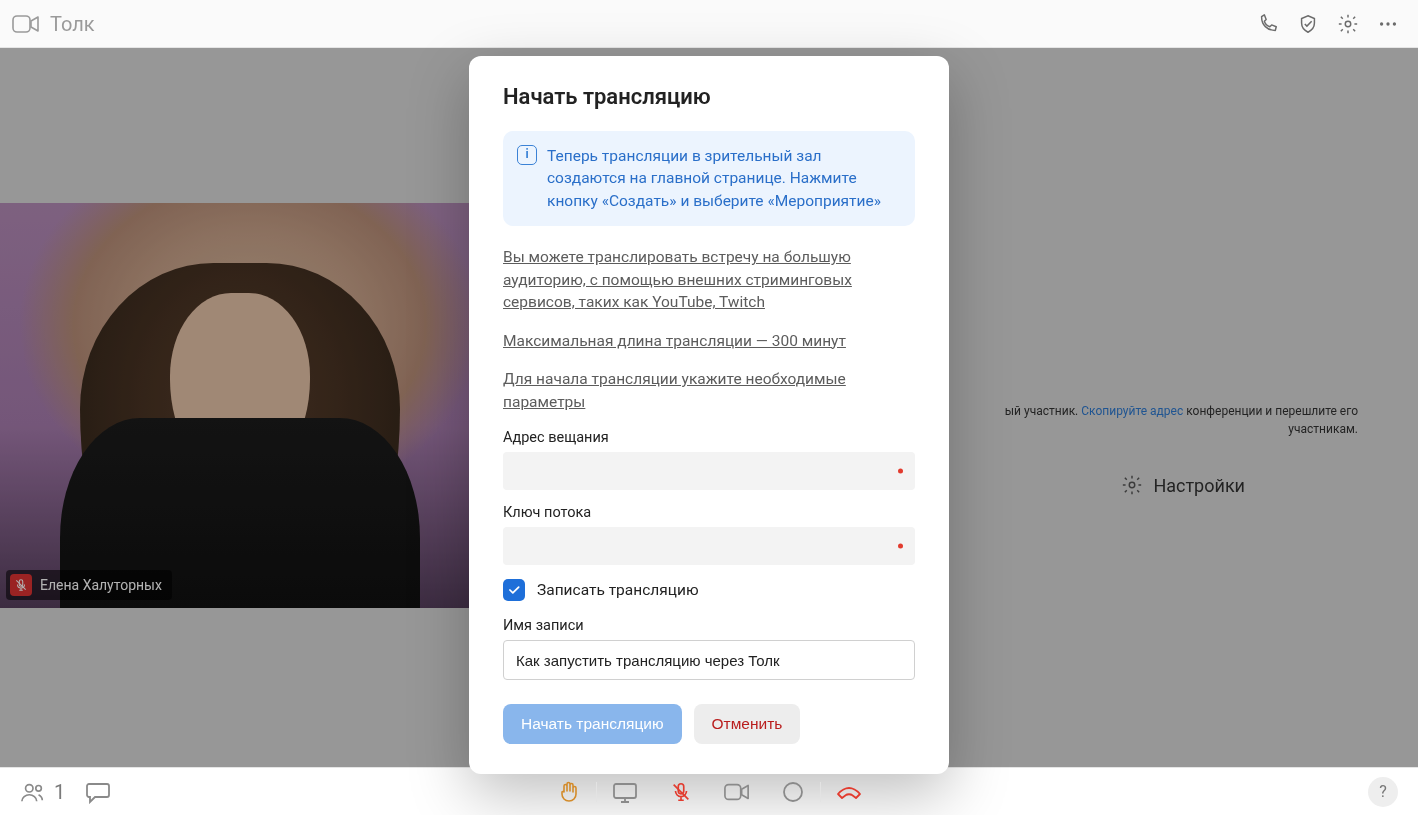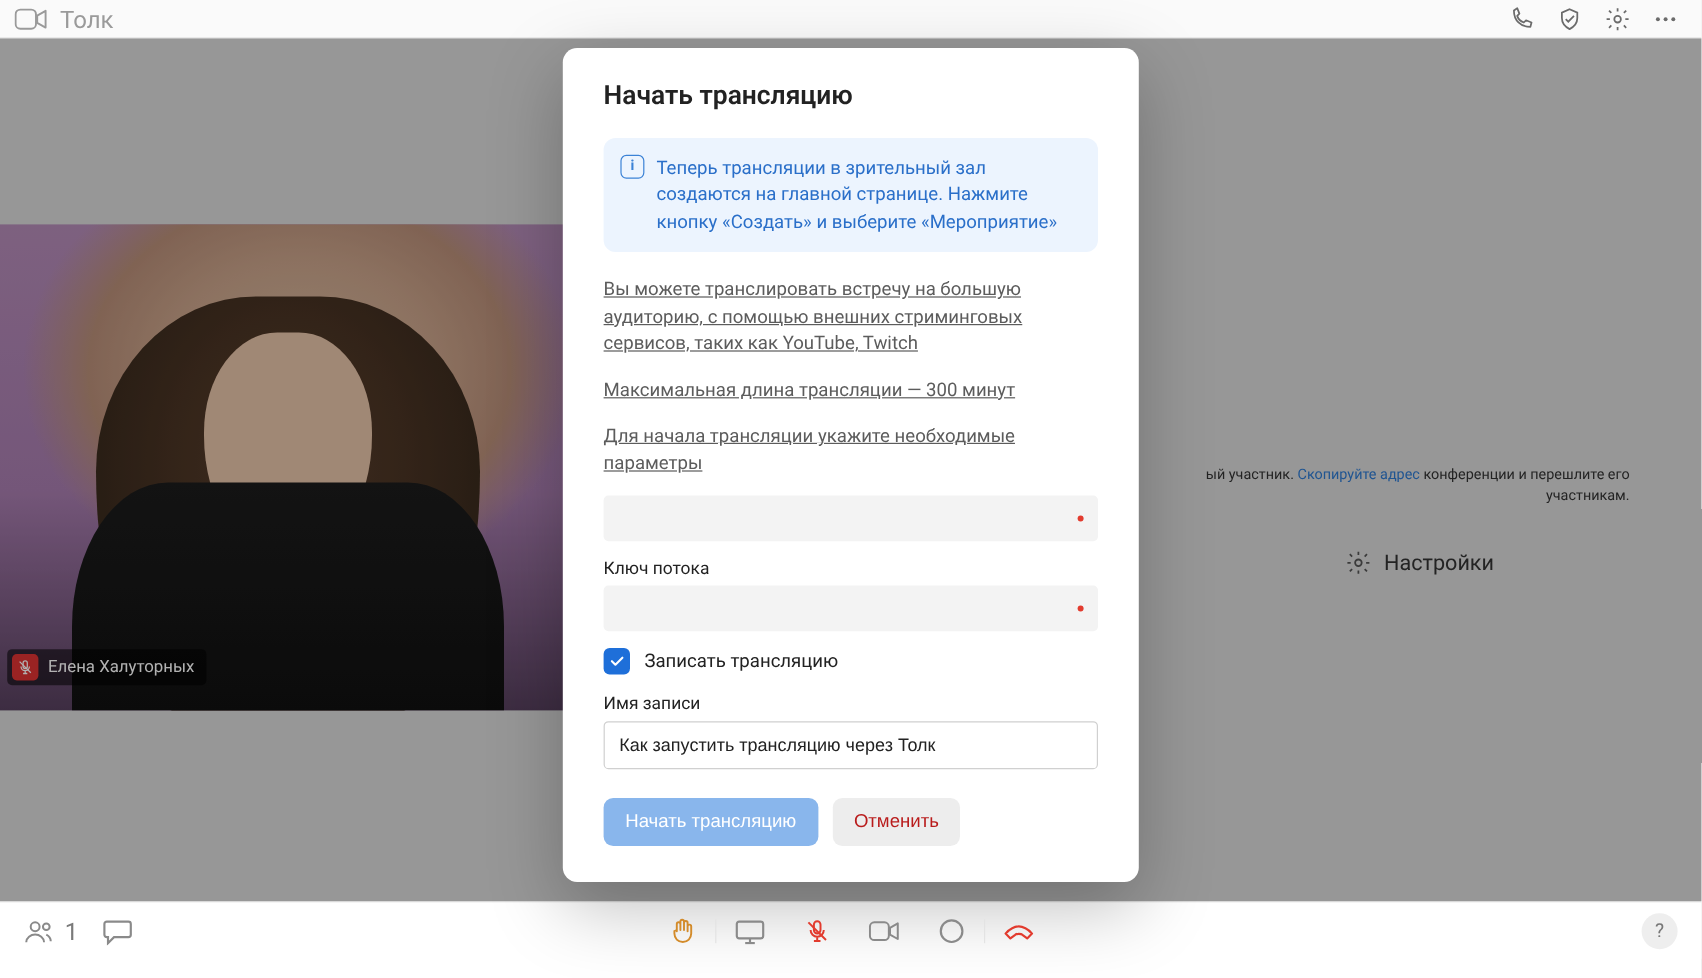--- a/index.html
+++ b/index.html
@@ -1,34 +1,34 @@
 <!DOCTYPE html>
 <html><head>
 <meta charset="utf-8">
 <style>
   * { box-sizing: border-box; margin: 0; padding: 0; }
   html, body { width: 1418px; height: 815px; font-family: -apple-system, BlinkMacSystemFont, "Segoe UI", Roboto, Arial, sans-serif; overflow: hidden; background: #fff; color: #222; }
   
   
-  .topbar { height: 32px; display: flex; align-items: center; justify-content: space-between; padding: 0 12px; background: #fafafa; border-bottom: 1px solid #e5e5e5; }
+  .topbar { height: 48px; display: flex; align-items: center; justify-content: space-between; padding: 0 12px; background: #fafafa; border-bottom: 1px solid #e5e5e5; }
   .topbar-left { display: flex; align-items: center; gap: 10px; color: #9a9a9a; font-size: 20px; font-weight: 400; }
   .camera-glyph { width: 28px; height: 20px; display: inline-flex; }
   .topbar-right { display: flex; align-items: center; gap: 4px; }
   .topbar-btn { width: 36px; height: 36px; display: flex; align-items: center; justify-content: center; border-radius: 6px; cursor: pointer; color: #6b6b6b; }
 
   
   .main { position: relative; height: 719px; background: #d9d9d9; }
   .video-tile { position: absolute; left: 0; top: 155px; width: 480px; height: 405px; background:
     radial-gradient(ellipse 320px 260px at 52% 30%, #d6b9a0 0%, #c9a38a 35%, #b88e78 55%, transparent 72%),
     linear-gradient(180deg, #b48bb7 0%, #a77cae 55%, #57405e 100%);
     overflow: hidden; }
   .person-hair { position:absolute; left:80px; top:60px; width:320px; height:350px; background: radial-gradient(ellipse 160px 200px at 50% 40%, #5a3f2e 0%, #4a3424 60%, #3b2b1e 100%); border-radius: 50% 50% 30% 30% / 50% 50% 70% 70%; }
   .person-face { position:absolute; left:170px; top:90px; width:140px; height:190px; background: #e6c3a8; border-radius: 48% 48% 55% 55% / 48% 48% 60% 60%; }
   .person-body { position:absolute; left:60px; bottom:0; width:360px; height:190px; background: linear-gradient(180deg,#1c1c1c,#111); border-radius: 80px 80px 0 0 / 120px 120px 0 0; }
-  .video-name { position: absolute; left: 6px; bottom: 21px; display: flex; align-items: center; gap: 8px; padding: 4px 10px 4px 4px; background: rgba(0,0,0,.55); color: #fff; border-radius: 4px; font-size: 14px; }
+  .video-name { position: absolute; left: 6px; bottom: 8px; display: flex; align-items: center; gap: 8px; padding: 4px 10px 4px 4px; background: rgba(0,0,0,.55); color: #fff; border-radius: 4px; font-size: 14px; }
   .mic-off-badge { width: 22px; height: 22px; background: #d33; border-radius: 4px; display: flex; align-items: center; justify-content: center; color: #fff; }
 
   .behind-text { position: absolute; right: 60px; top: 354px; width: 420px; font-size: 12px; color: #333; line-height: 1.5; text-align: right; }
   .behind-text .link { color: #2f7ad0; cursor: pointer; }
   .behind-settings { position: absolute; right: 173px; top: 426px; display: flex; align-items: center; gap: 10px; font-size: 18px; color: #333; cursor: pointer; }
 
   
   .bottombar { height: 48px; background: #fff; border-top: 1px solid #e5e5e5; display: flex; align-items: center; justify-content: space-between; padding: 0 20px; }
   .bottom-left { display: flex; align-items: center; gap: 20px; color: #7a7a7a; font-size: 20px; }
   .bottom-left .count { display: flex; align-items: center; gap: 8px; }
@@ -139,20 +139,21 @@
 
     <div class="info-box">
       <span class="info-mark">i</span>
       <div>Теперь трансляции в зрительный зал создаются на главной странице. Нажмите кнопку «Создать» и выберите «Мероприятие»</div>
     </div>
 
     <p class="para">Вы можете транслировать встречу на большую аудиторию, с помощью внешних стриминговых сервисов, таких как YouTube, Twitch</p>
     <p class="para">Максимальная длина трансляции — 300 минут</p>
     <p class="para">Для начала трансляции укажите необходимые параметры</p>
 
+    <div class="label">Адрес вещания</div>
     <div class="field-wrap">
       <input class="field" value="" style="">
       <span class="req-dot"></span>
     </div>
 
     <div class="label">Ключ потока</div>
     <div class="field-wrap">
       <input class="field" value="" style="">
       <span class="req-dot"></span>
     </div>

